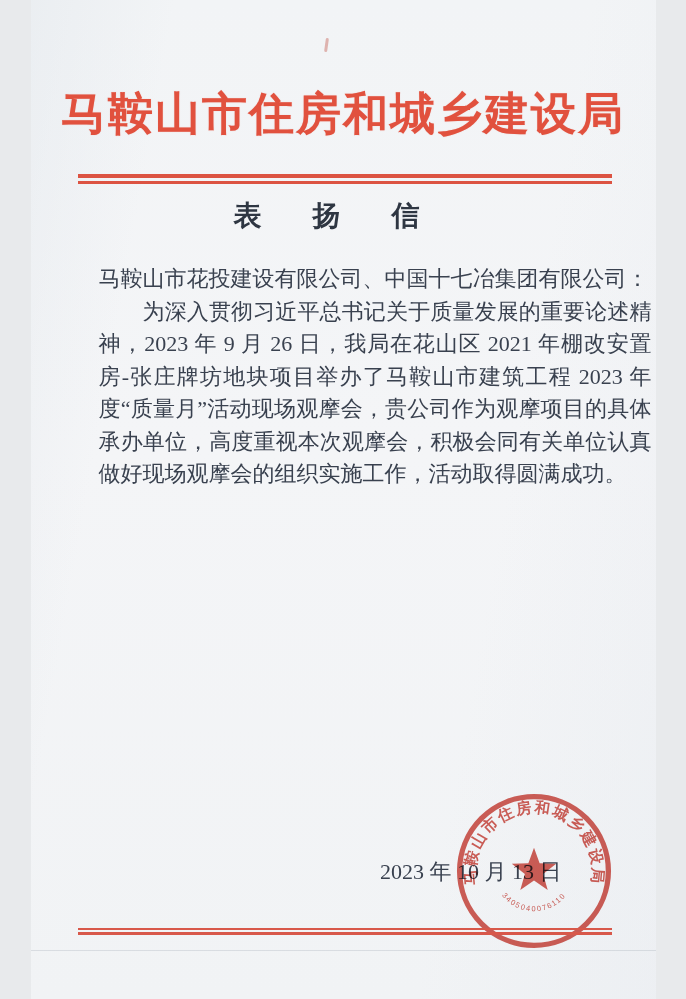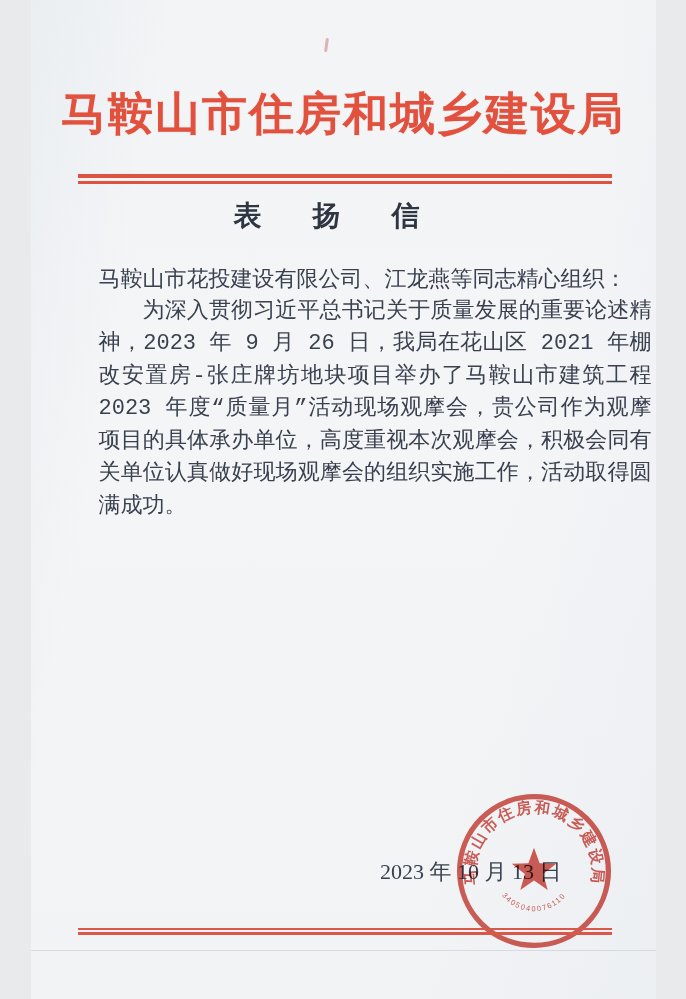--- a/index.html
+++ b/index.html
@@ -42,21 +42,21 @@
   }
   .body-block {
     position: absolute;
     top: 263px; left: 68px; width: 553px;
     font-size: 22px;
     line-height: 32.5px;
     color: #39414f;
     text-align: justify;
   }
   .body-block p { margin: 0; }
-  .para { text-indent: 2em; font-family: Liberation Mono, monospace; }
+  .para { text-indent: 2em; }
   .date {
     position: absolute;
     top: 857px; right: 94px;
     font-size: 22px;
     color: #39414f;
     white-space: nowrap;
   }
   .seal {
     position: absolute;
     left: 418px; top: 786px;
@@ -87,21 +87,21 @@
   <div class="agency">马鞍山市住房和城乡建设局</div>
 
   <div class="rule rule-top">
     <div class="r1"></div>
     <div class="r2"></div>
   </div>
 
   <div class="letter-title">表 扬 信</div>
 
   <div class="body-block">
-    <p class="salutation">马鞍山市花投建设有限公司、江龙燕等同志精心组织：</p>
+    <p class="salutation">马鞍山市花投建设有限公司、中国十七冶集团有限公司：</p>
     <p class="para">为深入贯彻习近平总书记关于质量发展的重要论述精神，2023 年 9 月 26 日，我局在花山区 2021 年棚改安置房-张庄牌坊地块项目举办了马鞍山市建筑工程 2023 年度“质量月”活动现场观摩会，贵公司作为观摩项目的具体承办单位，高度重视本次观摩会，积极会同有关单位认真做好现场观摩会的组织实施工作，活动取得圆满成功。</p>
   </div>
 
   <div class="date">2023 年 10 月 13 日</div>
 
   <svg class="seal" viewBox="0 0 160 160" xmlns="http://www.w3.org/2000/svg">
     <circle cx="80" cy="80" r="70" fill="none" stroke="#cf4a41" stroke-width="5"></circle>
     <defs>
       <path id="sealArc" d="M 28.3 98.8 A 55 55 0 1 1 131.7 98.8" fill="none"></path>
       <path id="sealNum" d="M 47.1 99 A 38 38 0 0 0 112.9 99" fill="none"></path>

